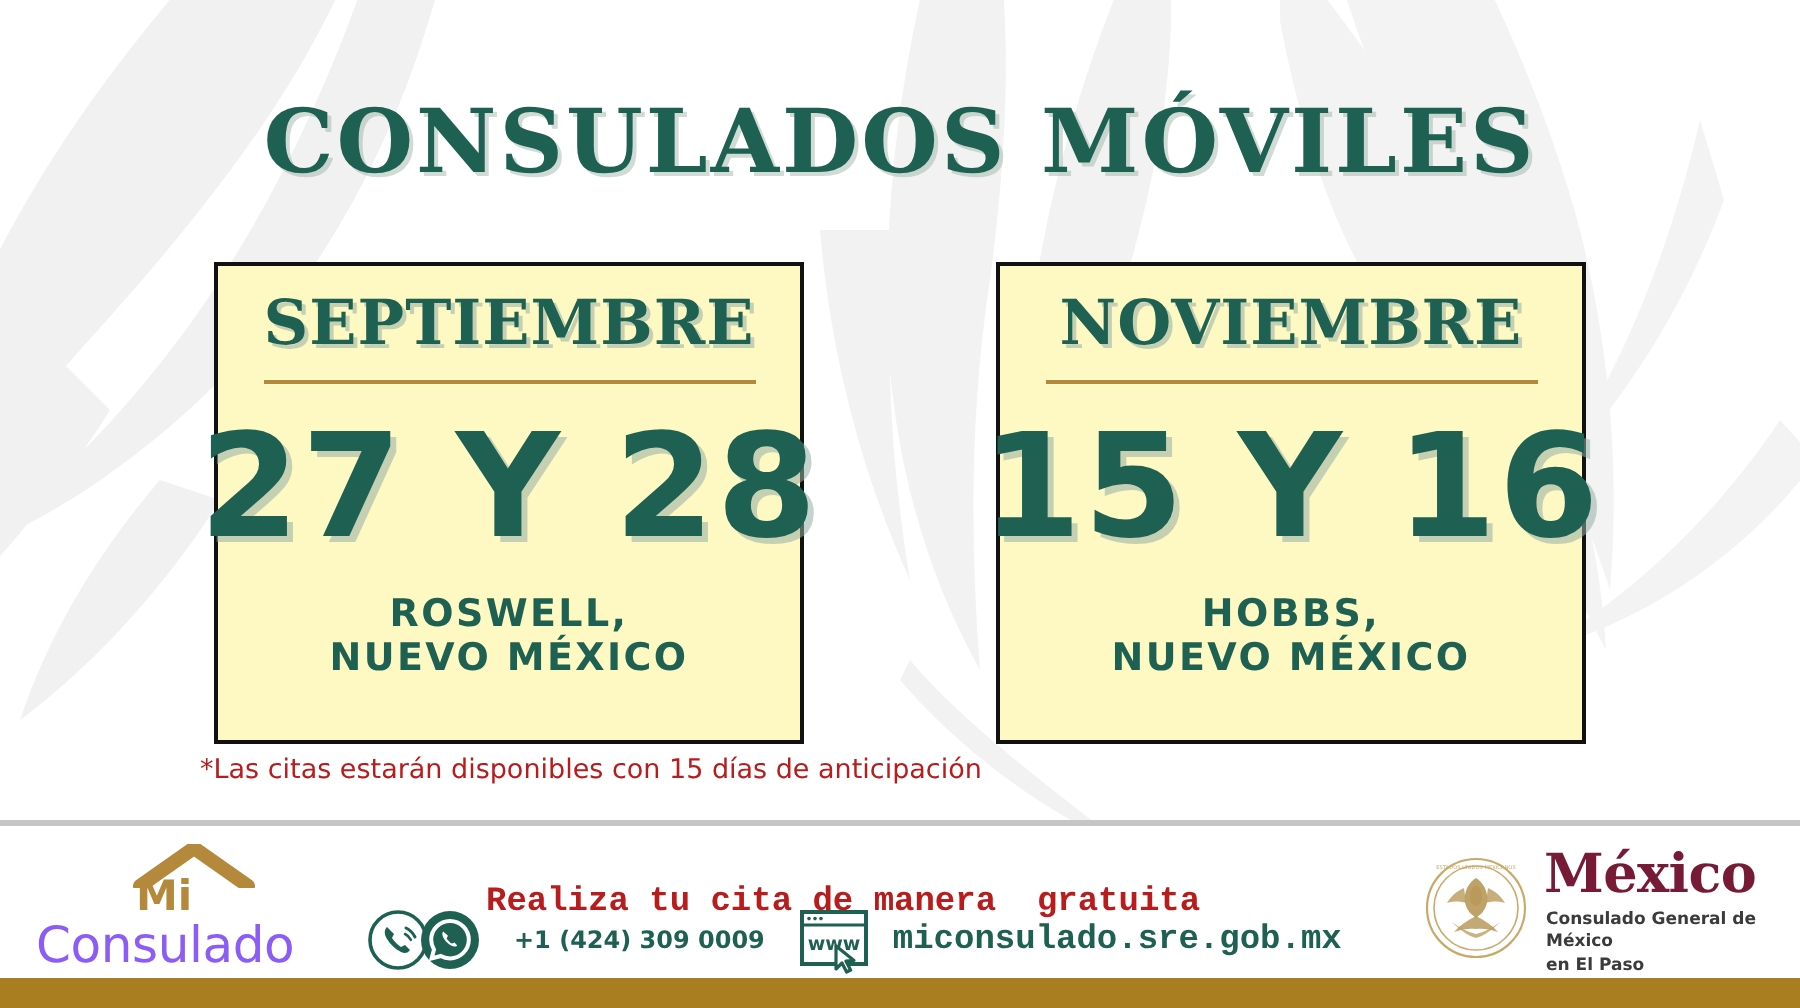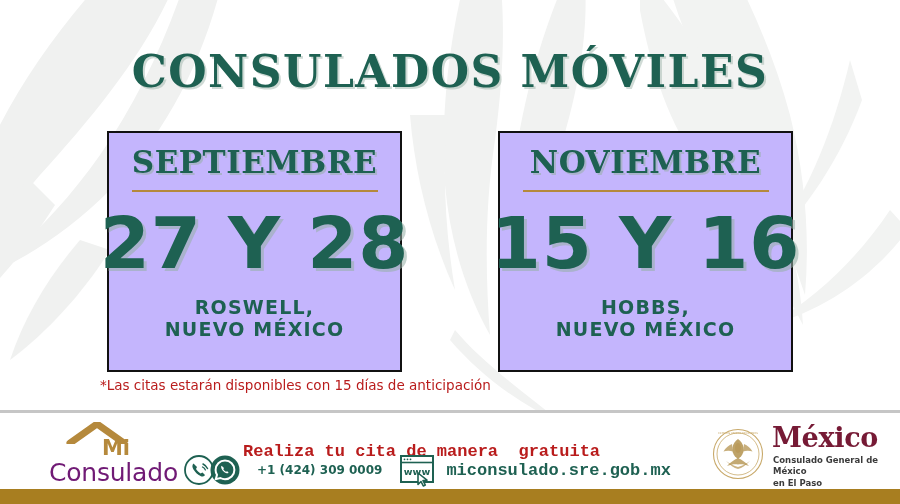--- a/index.html
+++ b/index.html
@@ -58,21 +58,21 @@
     left: 107px;
     width: 686px;
     height: 241px;
     display: flex;
     justify-content: space-between;
   }
   .card {
     position: relative;
     width: 295px;
     height: 241px;
-    background: #c4b5fd;
+    background: #fef9c3;
     border: 2.5px solid #111111;
     padding-top: 12px;
     display: flex;
     flex-direction: column;
     align-items: center;
   }
   .card-month {
     font-family: "DejaVu Serif", "Liberation Serif", serif;
     font-weight: bold;
     font-size: 31px;
@@ -167,36 +167,36 @@
   .mc-roof {
     position: absolute;
     left: 48px;
     top: 4px;
   }
   .mc-mi {
     position: absolute;
     left: 50px;
     top: 20px;
     width: 62px;
-    text-align: right;
+    text-align: left;
     font-family: "DejaVu Sans", "Liberation Sans", sans-serif;
     font-weight: bold;
     font-size: 21px;
     color: #B5893C;
     line-height: 1;
   }
   .mc-consulado {
     position: absolute;
     left: 0;
     top: 42px;
     width: 160px;
-    text-align: right;
+    text-align: left;
     font-family: "DejaVu Sans", "Liberation Sans", sans-serif;
     font-size: 25px;
-    color: #701a75;
+    color: #8b5cf6;
     letter-spacing: -0.2px;
     line-height: 1;
   }
 
   
   #footer-headline {
     position: absolute;
     left: 243px;
     top: 428px;
     font-family: Liberation Mono, monospace;

